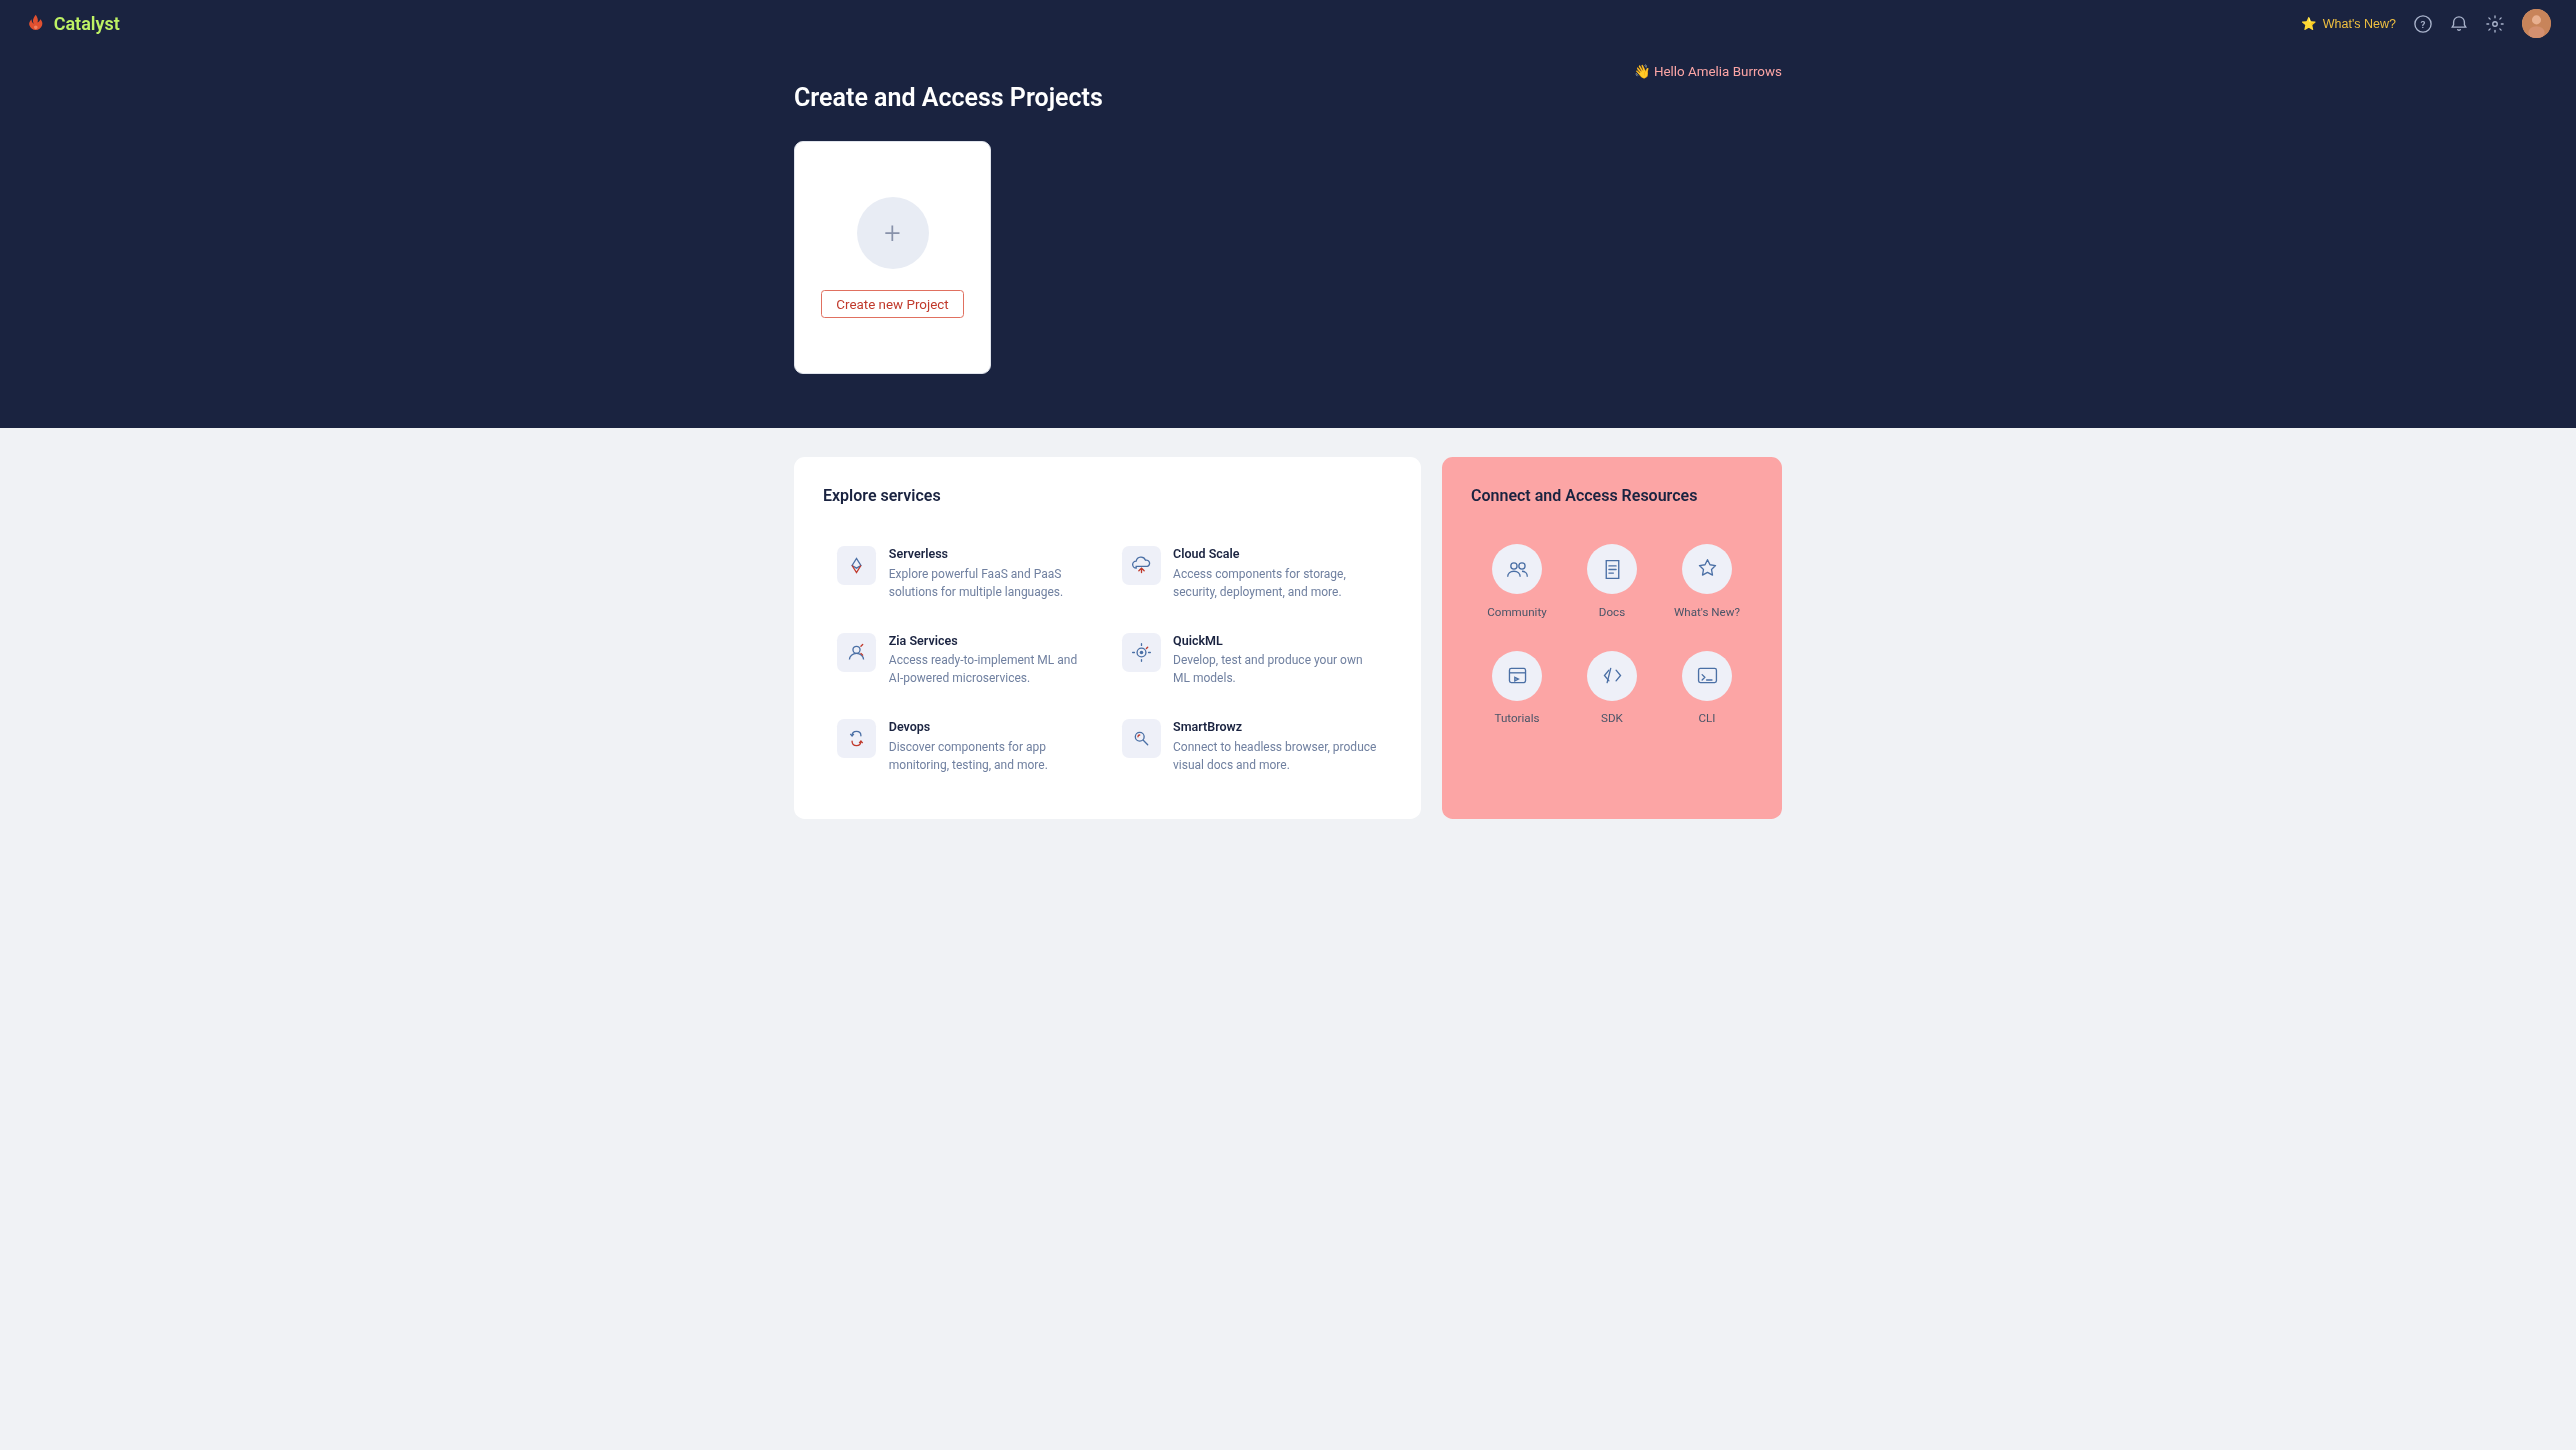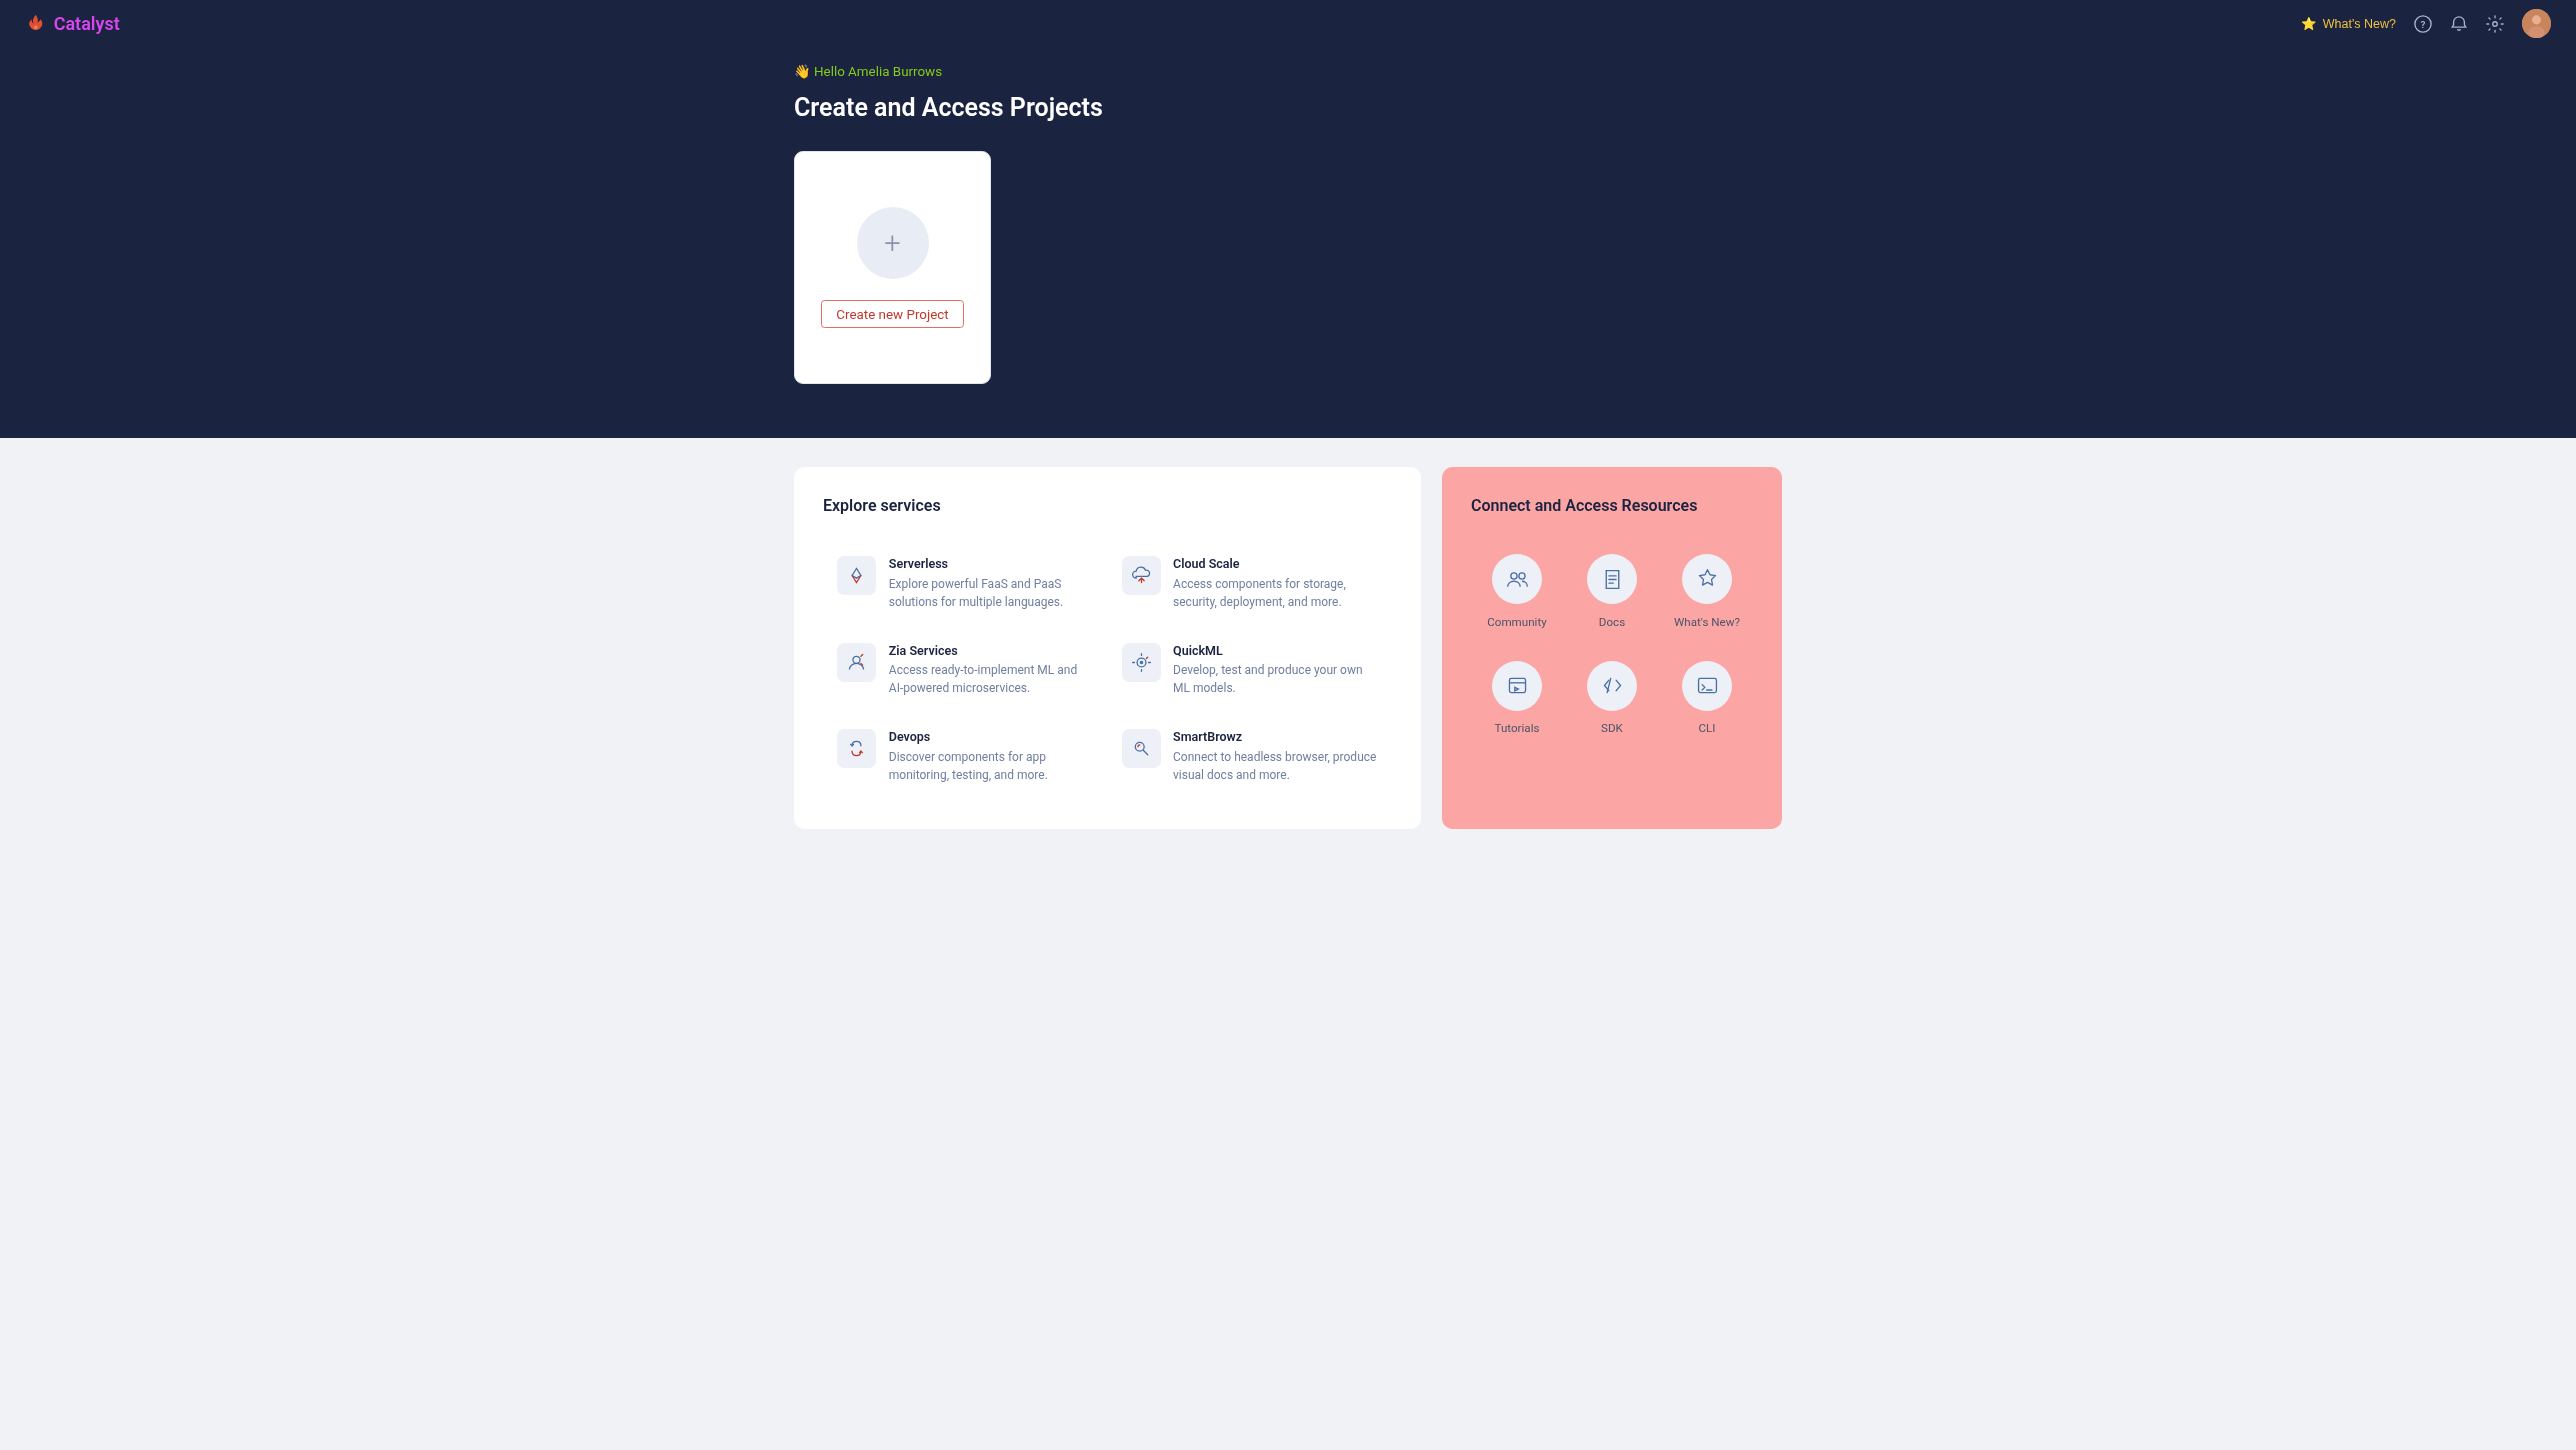--- a/index.html
+++ b/index.html
@@ -18,21 +18,21 @@
       padding: 0 25px;
       height: 47px;
       position: fixed;
       top: 0; left: 0; right: 0;
       z-index: 100;
     }
     .navbar-logo {
       display: flex;
       align-items: center;
       gap: 7.2px;
-      color: #d946ef;
+      color: #bef264;
       font-size: 18px;
       font-weight: 600;
     }
     .navbar-logo .flame-icon {
       width: 21.5px; height: 21.5px;
     }
     .navbar-right {
       display: flex;
       align-items: center;
       gap: 18px;
@@ -75,23 +75,24 @@
       background: #1a2340;
       padding: 64px 0 54px 0;
       min-height: 269px;
     }
     .hero-inner {
       max-width: 1074px;
       margin: 0 auto;
       padding: 0 43px;
     }
     .hello-text {
-      color: #84cc16;
+      color: #fca5a5;
       font-size: 13.4px;
-      margin-bottom: 14px;
+      margin-bottom: 4px;
+      text-align: right;
     }
     .page-title {
       color: white;
       font-size: 25px;
       font-weight: 600;
       margin-bottom: 29px;
     }
 
     
     .projects-area {

